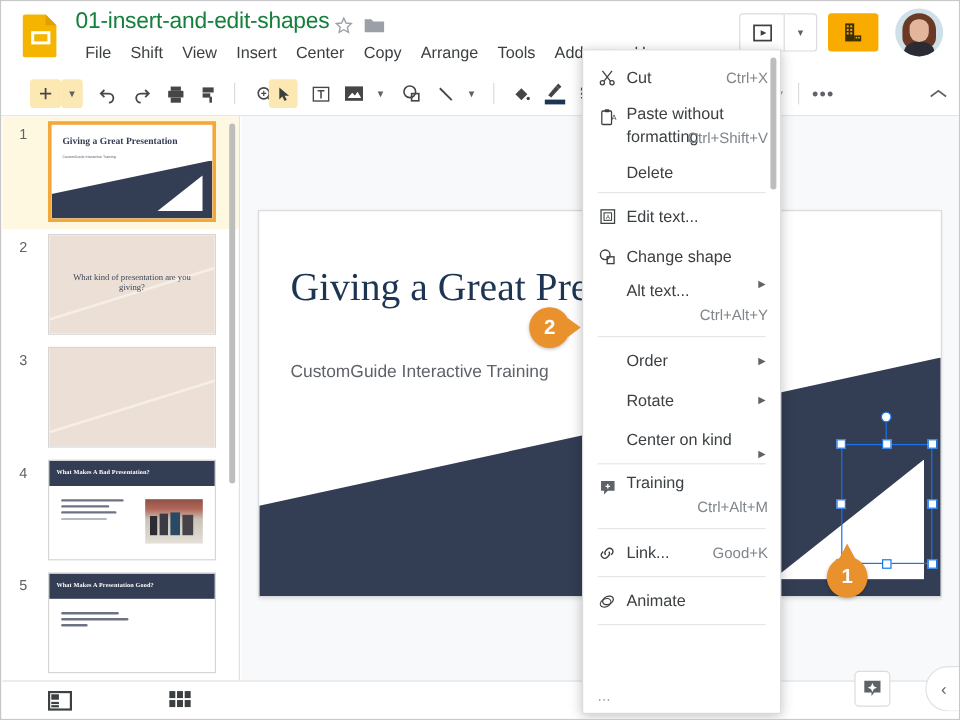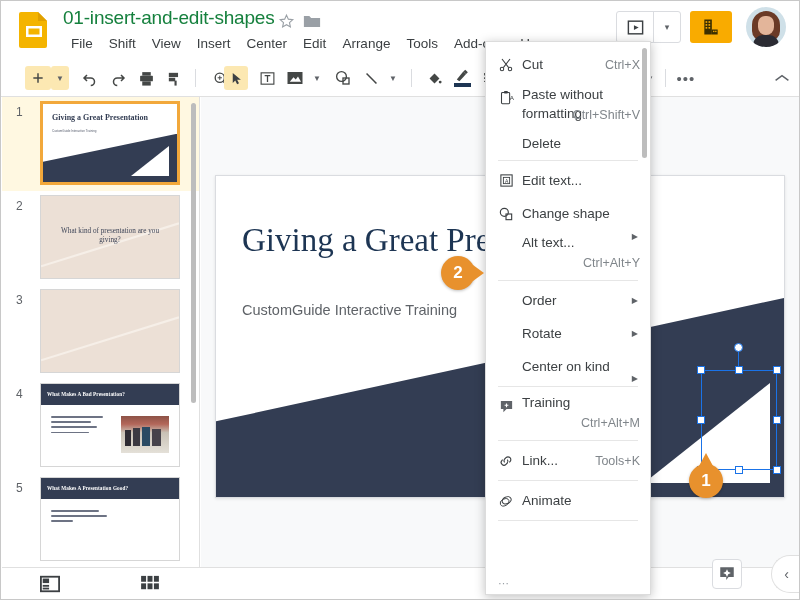--- a/index.html
+++ b/index.html
@@ -348,21 +348,21 @@
         <path d="M1 2 h6 l2 2 h10 v10 h-18 z" fill="#9aa0a6"></path>
       </svg>
     </div>
 
     <div class="menubar">
       <div class="mi">File</div>
       <div class="mi">Shift</div>
       <div class="mi">View</div>
       <div class="mi">Insert</div>
       <div class="mi">Center</div>
-      <div class="mi">Edit</div>
+      <div class="mi">Copy</div>
       <div class="mi">Arrange</div>
       <div class="mi">Tools</div>
       <div class="mi">Add-ons</div>
       <div class="mi">H</div>
     </div>
 
     <div class="present-group">
       <div class="present-btn">
         <svg width="19" height="19" viewBox="0 0 24 24">
           <rect x="3" y="4" width="18" height="16" fill="none" stroke="#3c4043" stroke-width="1.8"></rect>
@@ -723,21 +723,21 @@
     <div class="cm-sep"></div>
 
     <div class="cm-row">
       <span class="cm-ico">
         <svg width="16" height="16" viewBox="0 0 24 24">
           <path d="M10 14 a4 4 0 0 1 0 -5 l2 -2 a4 4 0 0 1 6 6 l-1 1" fill="none" stroke="#3c4043" stroke-width="1.7"></path>
           <path d="M14 10 a4 4 0 0 1 0 5 l-2 2 a4 4 0 0 1 -6 -6 l1 -1" fill="none" stroke="#3c4043" stroke-width="1.7"></path>
         </svg>
       </span>
       <span class="cm-lbl">Link...</span>
-      <span class="cm-acc">Tools+K</span>
+      <span class="cm-acc">Good+K</span>
     </div>
 
     <div class="cm-sep"></div>
 
     <div class="cm-row">
       <span class="cm-ico">
         <svg width="16" height="16" viewBox="0 0 24 24">
           <ellipse cx="13" cy="11" rx="7" ry="5" transform="rotate(-25 13 11)" fill="none" stroke="#3c4043" stroke-width="1.6"></ellipse>
           <ellipse cx="10" cy="14" rx="7" ry="5" transform="rotate(-25 10 14)" fill="none" stroke="#3c4043" stroke-width="1.3"></ellipse>
         </svg>

